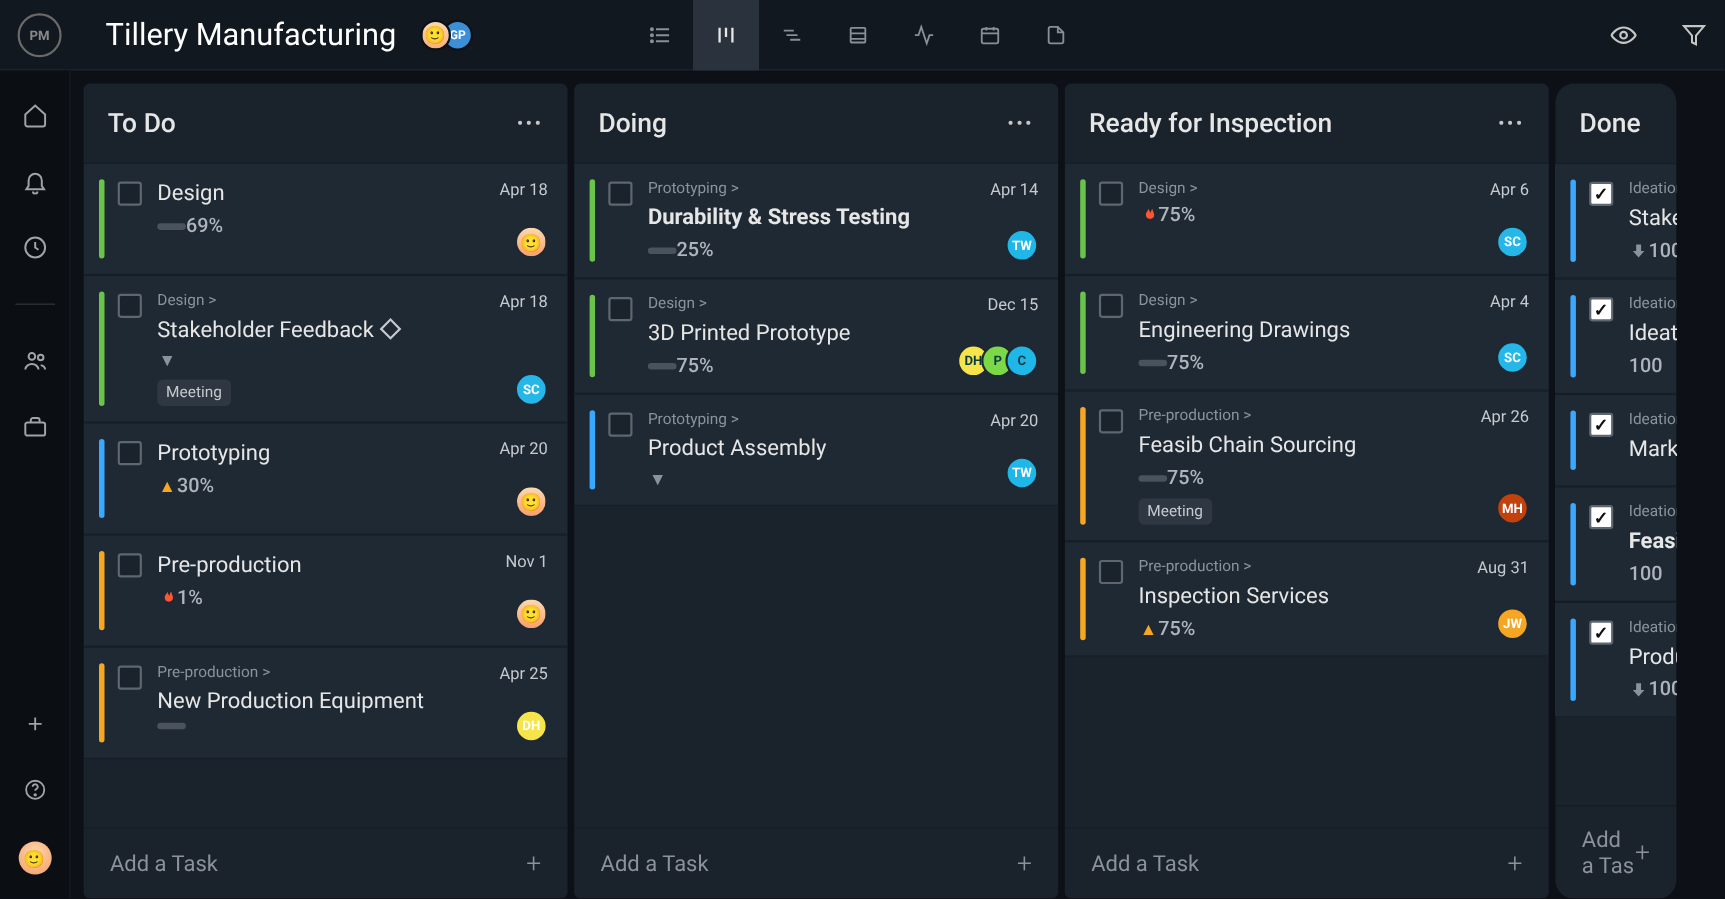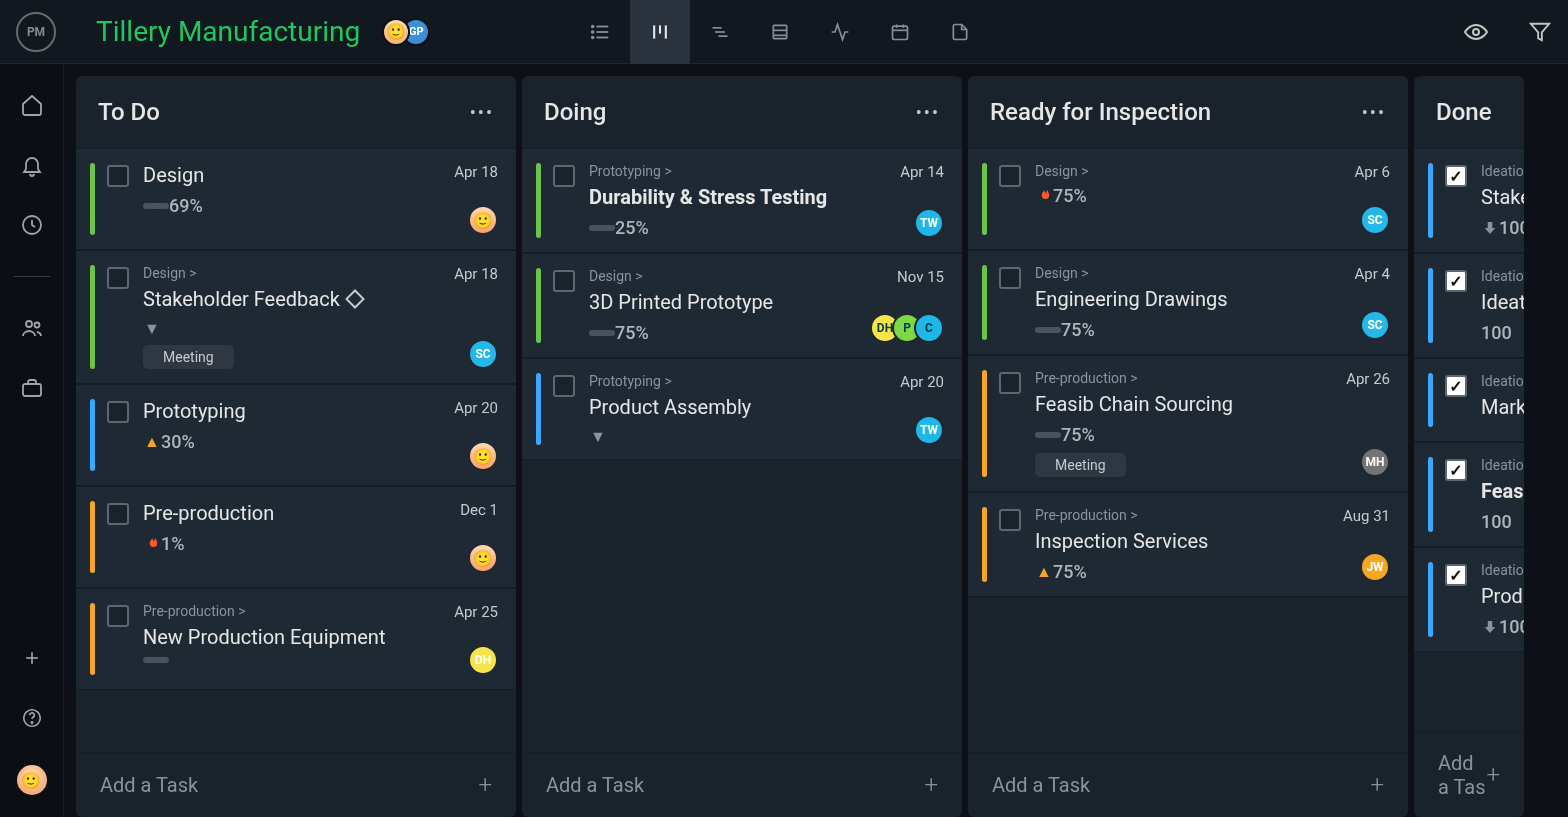--- a/index.html
+++ b/index.html
@@ -24,21 +24,21 @@
   border-bottom: 1px solid #1e2730;
 }
 .logo {
   width: 40px; height: 40px;
   border: 2px solid #6a6a6a;
   border-radius: 50%;
   display: flex; align-items: center; justify-content: center;
   font-size: 12px; font-weight: 700; color: #8a8a8a;
   margin-right: 40px;
 }
-.project-title { font-size: 28px; font-weight: 400; color: #22c55e; margin-right: 22px; }
+.project-title { font-size: 28px; font-weight: 400; color: #ffffff; margin-right: 22px; }
 .avatar-pair { display: flex; }
 .avatar {
   width: 28px; height: 28px; border-radius: 50%; display: flex; align-items: center; justify-content: center;
   font-size: 11px; font-weight: 700;
 }
 .avatar.user-face { background: linear-gradient(#fcd9b0,#f7b07b); border: 2px solid #0d1117; position: relative; overflow:hidden;}
 .avatar.user-face::after{ content:"🙂"; font-size:16px; line-height:1;}
 .avatar.gp { background:#3b8fd6; color:#fff; margin-left:-8px; border:2px solid #0d1117;}
 .view-tabs { display:flex; margin-left: 140px; gap: 0; }
 .view-tab {
@@ -66,21 +66,21 @@
 .board { flex:1; display:flex; overflow-x:auto; padding: 12px 0 0 12px; }
 .column {
   background:#1a222c;
   border-radius:6px;
   min-width: 440px;
   width: 440px;
   margin-right: 6px;
   display:flex; flex-direction:column;
   overflow:hidden;
 }
-.column.narrow { min-width: 100px; width: 100px; }
+.column.narrow { min-width: 100px; width: 100px; border-radius: 17px; }
 .col-header {
   height: 72px; display:flex; align-items:center; justify-content:space-between;
   padding: 0 22px;
 }
 .col-title { font-size: 24px; font-weight:500; }
 .col-menu { font-size:18px; letter-spacing:2px; color:#c6c6c6; cursor:pointer;}
 .col-body { flex:1; overflow-y:auto; }
 .card {
   background:#1f2933; border-top:1px solid #161d26; border-bottom:1px solid #161d26;
   padding: 14px 18px 14px 14px;
@@ -109,21 +109,21 @@
 .prio.chevdown{ color:#8a929c;}
 .card-right { display:flex; flex-direction:column; align-items:flex-end; justify-content:space-between; min-width:70px; gap:24px;}
 .date { font-size:15px; color:#c6cace;}
 .assignees { display:flex;}
 .asgn {
   width:30px; height:30px; border-radius:50%; border:2px solid #1f2933;
   display:flex; align-items:center; justify-content:center; font-size:12px; font-weight:700;
   margin-left:-8px;
 }
 .asgn:first-child{margin-left:0;}
-.tag { display:inline-block; background:#2e3742; color:#c6cace; font-size:14px; padding:4px 20px; border-radius:5px; margin-top:8px;}
+.tag { display:inline-block; background:#2e3742; color:#c6cace; font-size:14px; padding:4px 8px; border-radius:5px; margin-top:8px;}
 .add-task { padding: 18px 24px; display:flex; align-items:center; justify-content:space-between; color:#8b929b; font-size:20px; cursor:pointer; border-top:1px solid #161d26;}
 .plus { font-size:24px; font-weight:300;}
 svg { display:block; }
 .diamond{ width:14px; height:14px; border:2px solid #c6cace; transform:rotate(45deg); display:inline-block;}
 </style>
 </head>
 <body>
 
 <div class="header">
   <div class="logo">PM</div>
@@ -315,21 +315,21 @@
               <div class="progress-row">
                 <span class="prio fire">
                   <svg width="18" height="18" viewBox="0 0 24 24" fill="#ff5533">
                     <path d="M12 2c1 4-3 5-3 9a5 5 0 0 0 10 0c0-3-2-4-2-7-2 2-2 3-2 5-1-2-3-3-3-7z"></path>
                   </svg>
                 </span>
                 <span class="pct">1%</span>
               </div>
             </div>
             <div class="card-right">
-              <div class="date">Dec 1</div>
+              <div class="date">Nov 1</div>
               <div class="assignees">
                 <div class="asgn" style="background:linear-gradient(#fcd9b0,#f7a06b)">
                   <span style="font-size:16px">🙂</span>
                 </div>
               </div>
             </div>
           </div>
           <div class="card">
             <div class="card-stripe stripe-orange"></div>
             <div class="checkbox"></div>
@@ -382,21 +382,21 @@
             <div class="checkbox"></div>
             <div class="card-main">
               <div class="parent">Design &gt;</div>
               <div class="card-title">3D Printed Prototype</div>
               <div class="progress-row">
                 <span class="pbar"></span>
                 <span class="pct">75%</span>
               </div>
             </div>
             <div class="card-right">
-              <div class="date">Nov 15</div>
+              <div class="date">Dec 15</div>
               <div class="assignees">
                 <div class="asgn" style="background:#f5e54a;color:#0a3b4a">DH</div>
                 <div class="asgn" style="background:#7cd946;color:#0a3b4a">P</div>
                 <div class="asgn" style="background:#1fb6e8;color:#0a3b4a">C</div>
               </div>
             </div>
           </div>
           <div class="card">
             <div class="card-stripe stripe-blue"></div>
             <div class="checkbox"></div>
@@ -466,21 +466,21 @@
           <div class="card">
             <div class="card-stripe stripe-orange"></div>
             <div class="checkbox"></div>
             <div class="card-main"><div class="parent">Pre-production &gt;</div><div class="card-title">Feasib Chain Sourcing</div><div class="progress-row">
                 <span class="pbar"></span>
                 <span class="pct">75%</span>
               </div><span class="tag">Meeting</span></div>
             <div class="card-right">
               <div class="date">Apr 26</div>
               <div class="assignees">
-                <div class="asgn" style="background:#737373;color:#fff">MH</div>
+                <div class="asgn" style="background:#c2410c;color:#fff">MH</div>
               </div>
             </div>
           </div>
           <div class="card">
             <div class="card-stripe stripe-orange"></div>
             <div class="checkbox"></div>
             <div class="card-main">
               <div class="parent">Pre-production &gt;</div>
               <div class="card-title">Inspection Services</div>
               <div class="progress-row">

